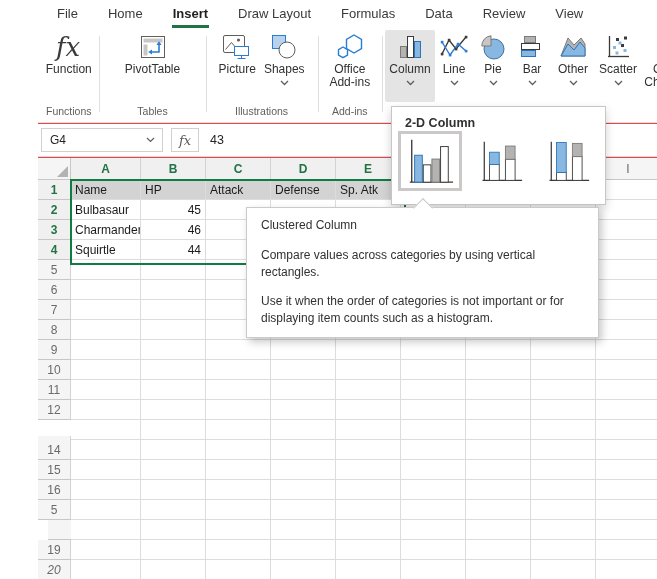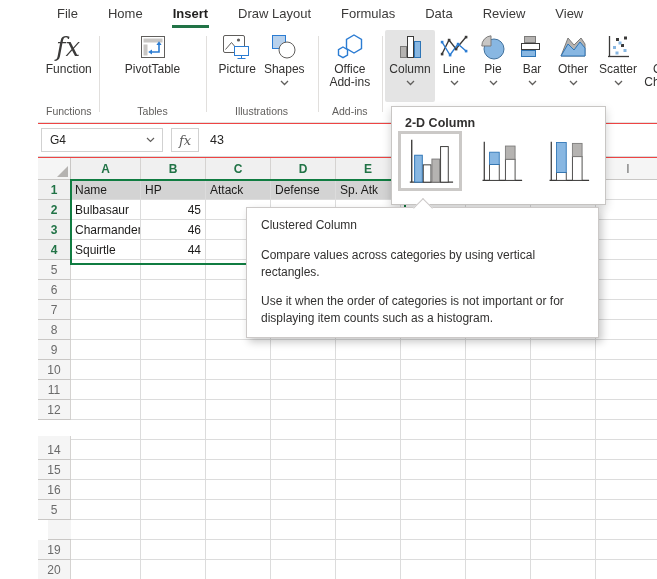--- a/index.html
+++ b/index.html
@@ -523,21 +523,21 @@
       <div class="cell" style="left: 33px; top: 382px; width: 70px; height: 20px;"></div>
       <div class="cell" style="left: 103px; top: 382px; width: 65px; height: 20px;"></div>
       <div class="cell" style="left: 168px; top: 382px; width: 65px; height: 20px;"></div>
       <div class="cell" style="left: 233px; top: 382px; width: 65px; height: 20px;"></div>
       <div class="cell" style="left: 298px; top: 382px; width: 65px; height: 20px;"></div>
       <div class="cell" style="left: 363px; top: 382px; width: 65px; height: 20px;"></div>
       <div class="cell" style="left: 428px; top: 382px; width: 65px; height: 20px;"></div>
       <div class="cell" style="left: 493px; top: 382px; width: 65px; height: 20px;"></div>
       <div class="cell" style="left: 558px; top: 382px; width: 65px; height: 20px;"></div>
       <div class="cell" style="left: 623px; top: 382px; width: 65px; height: 20px;"></div>
-      <div class="rh" style="left: 0px; top: 402px; width: 33px; height: 20px;">20</div>
+      <div class="rh" style="left: 0px; top: 402px; width: 33px; height: 20px; font-style: italic;">20</div>
       <div class="cell" style="left: 33px; top: 402px; width: 70px; height: 20px;"></div>
       <div class="cell" style="left: 103px; top: 402px; width: 65px; height: 20px;"></div>
       <div class="cell" style="left: 168px; top: 402px; width: 65px; height: 20px;"></div>
       <div class="cell" style="left: 233px; top: 402px; width: 65px; height: 20px;"></div>
       <div class="cell" style="left: 298px; top: 402px; width: 65px; height: 20px;"></div>
       <div class="cell" style="left: 363px; top: 402px; width: 65px; height: 20px;"></div>
       <div class="cell" style="left: 428px; top: 402px; width: 65px; height: 20px;"></div>
       <div class="cell" style="left: 493px; top: 402px; width: 65px; height: 20px;"></div>
       <div class="cell" style="left: 558px; top: 402px; width: 65px; height: 20px;"></div>
       <div class="cell" style="left: 623px; top: 402px; width: 65px; height: 20px;"></div>

